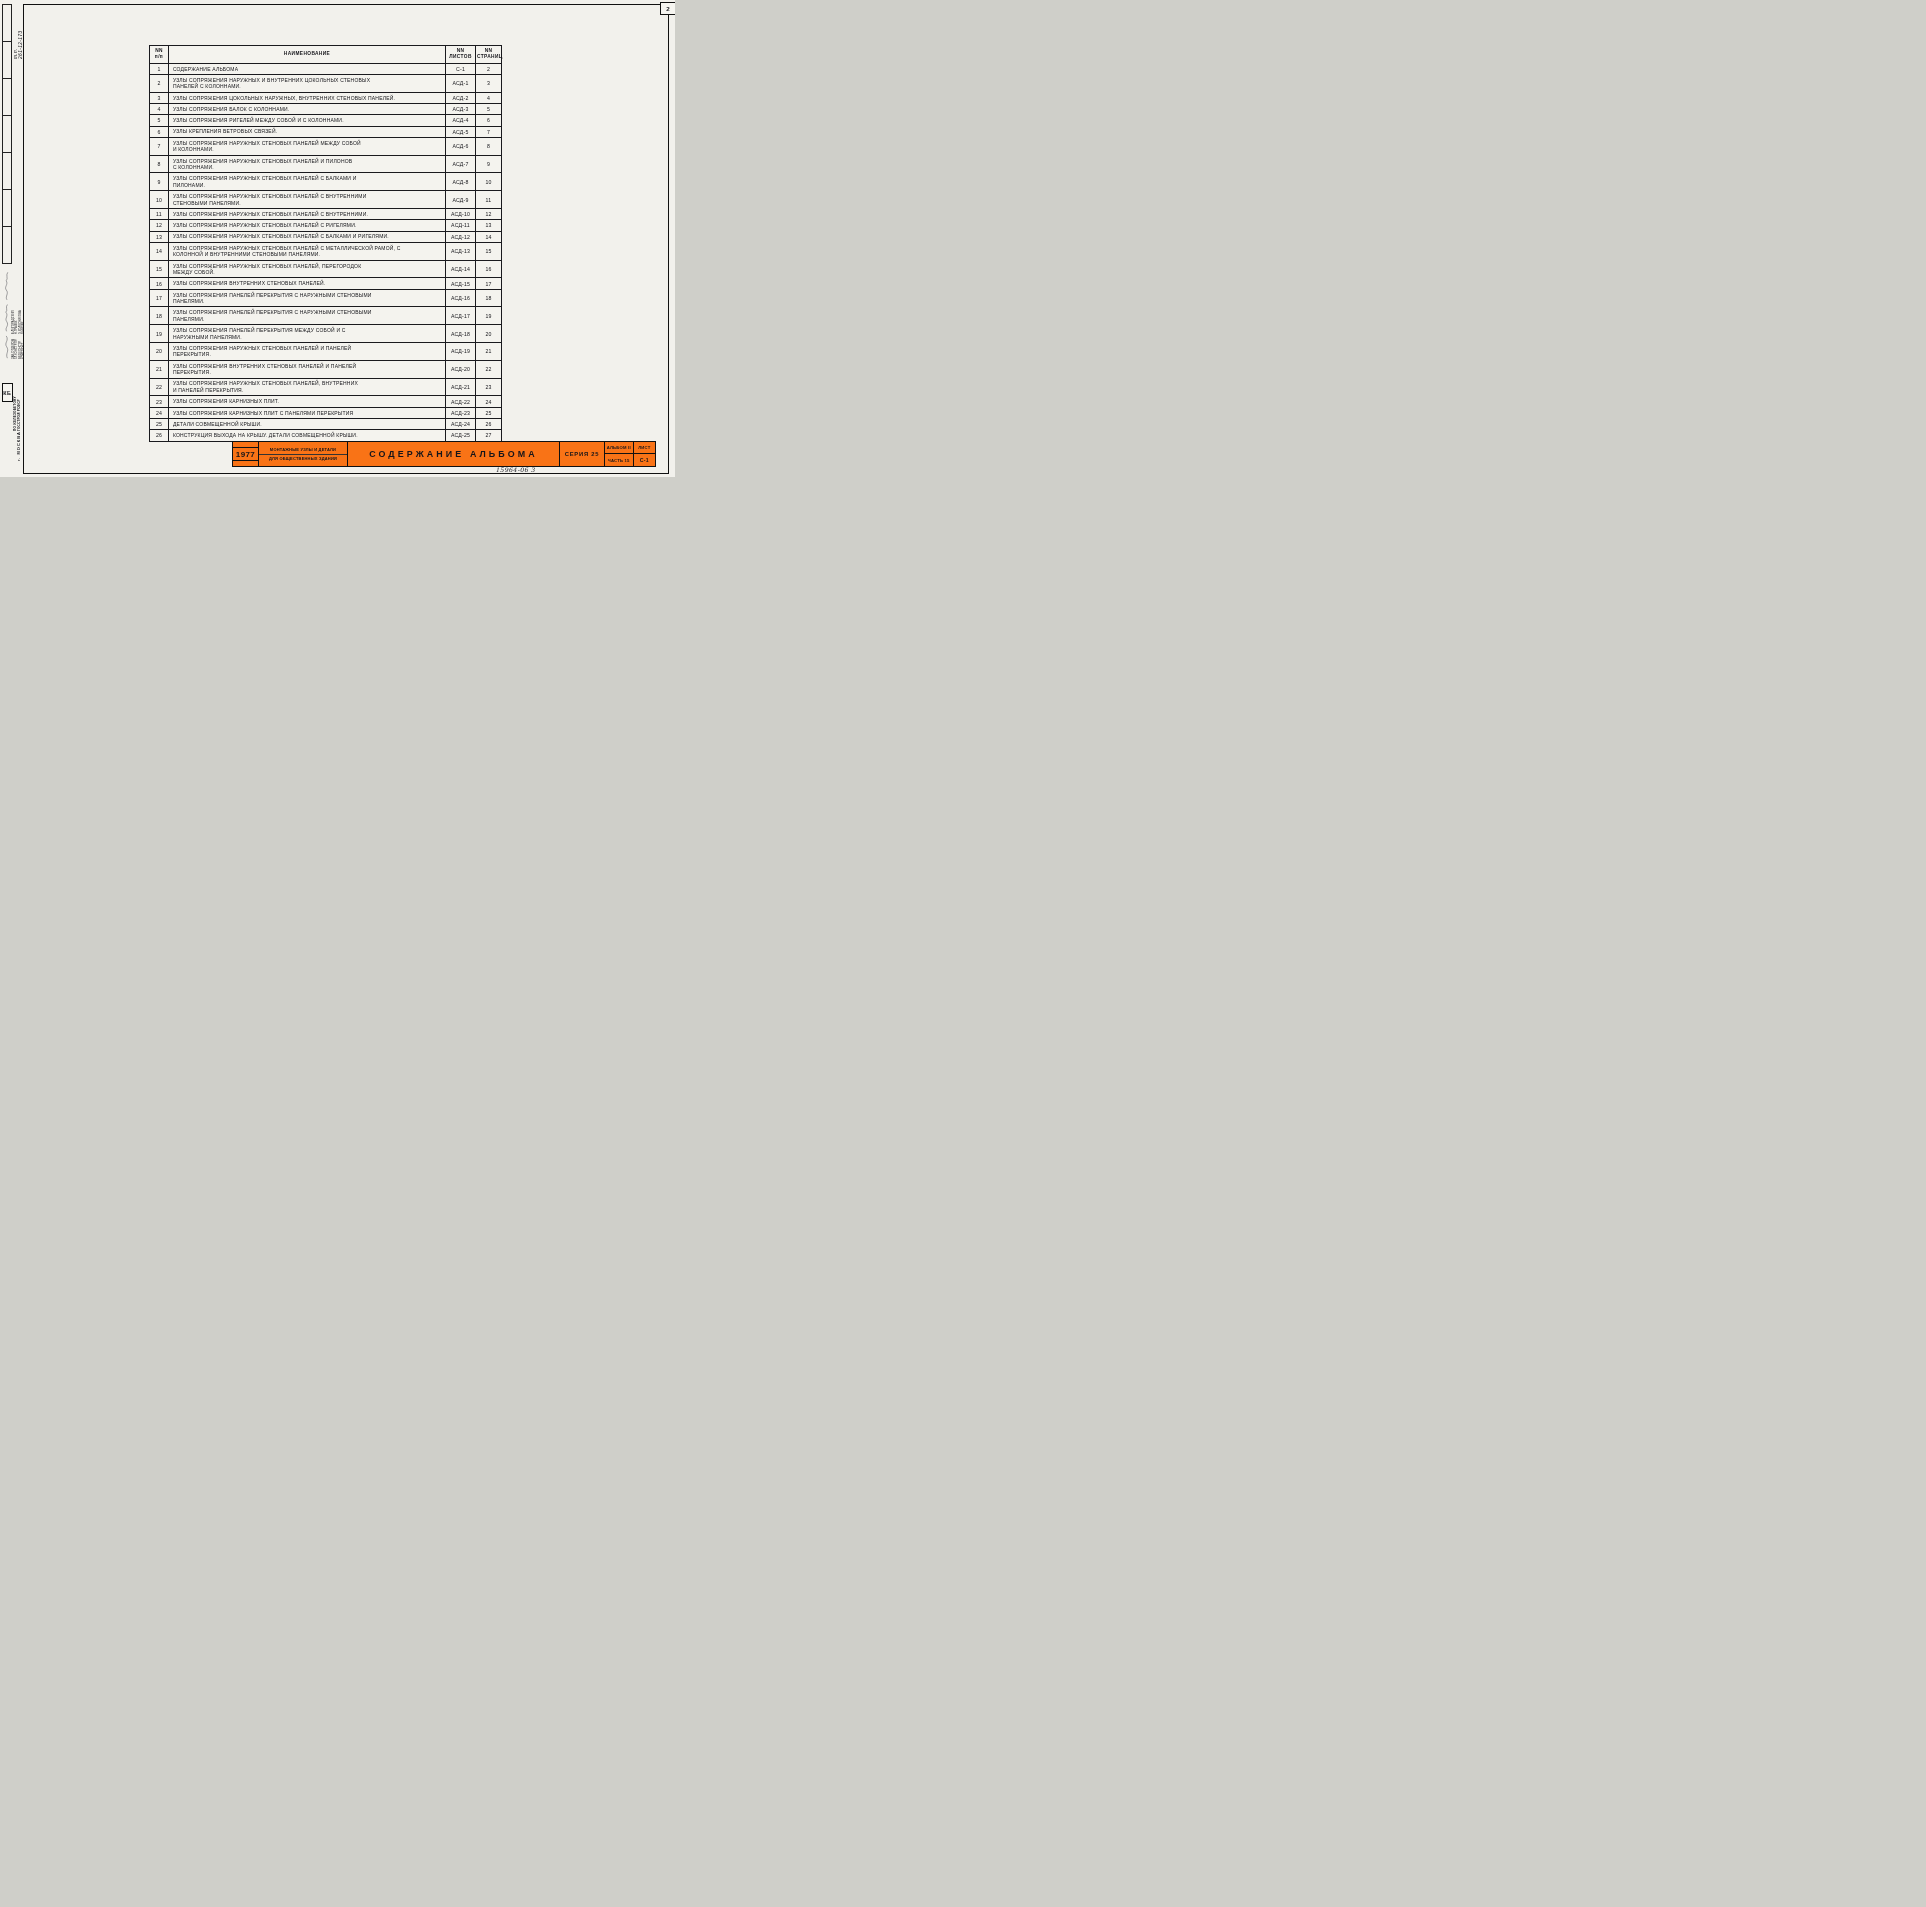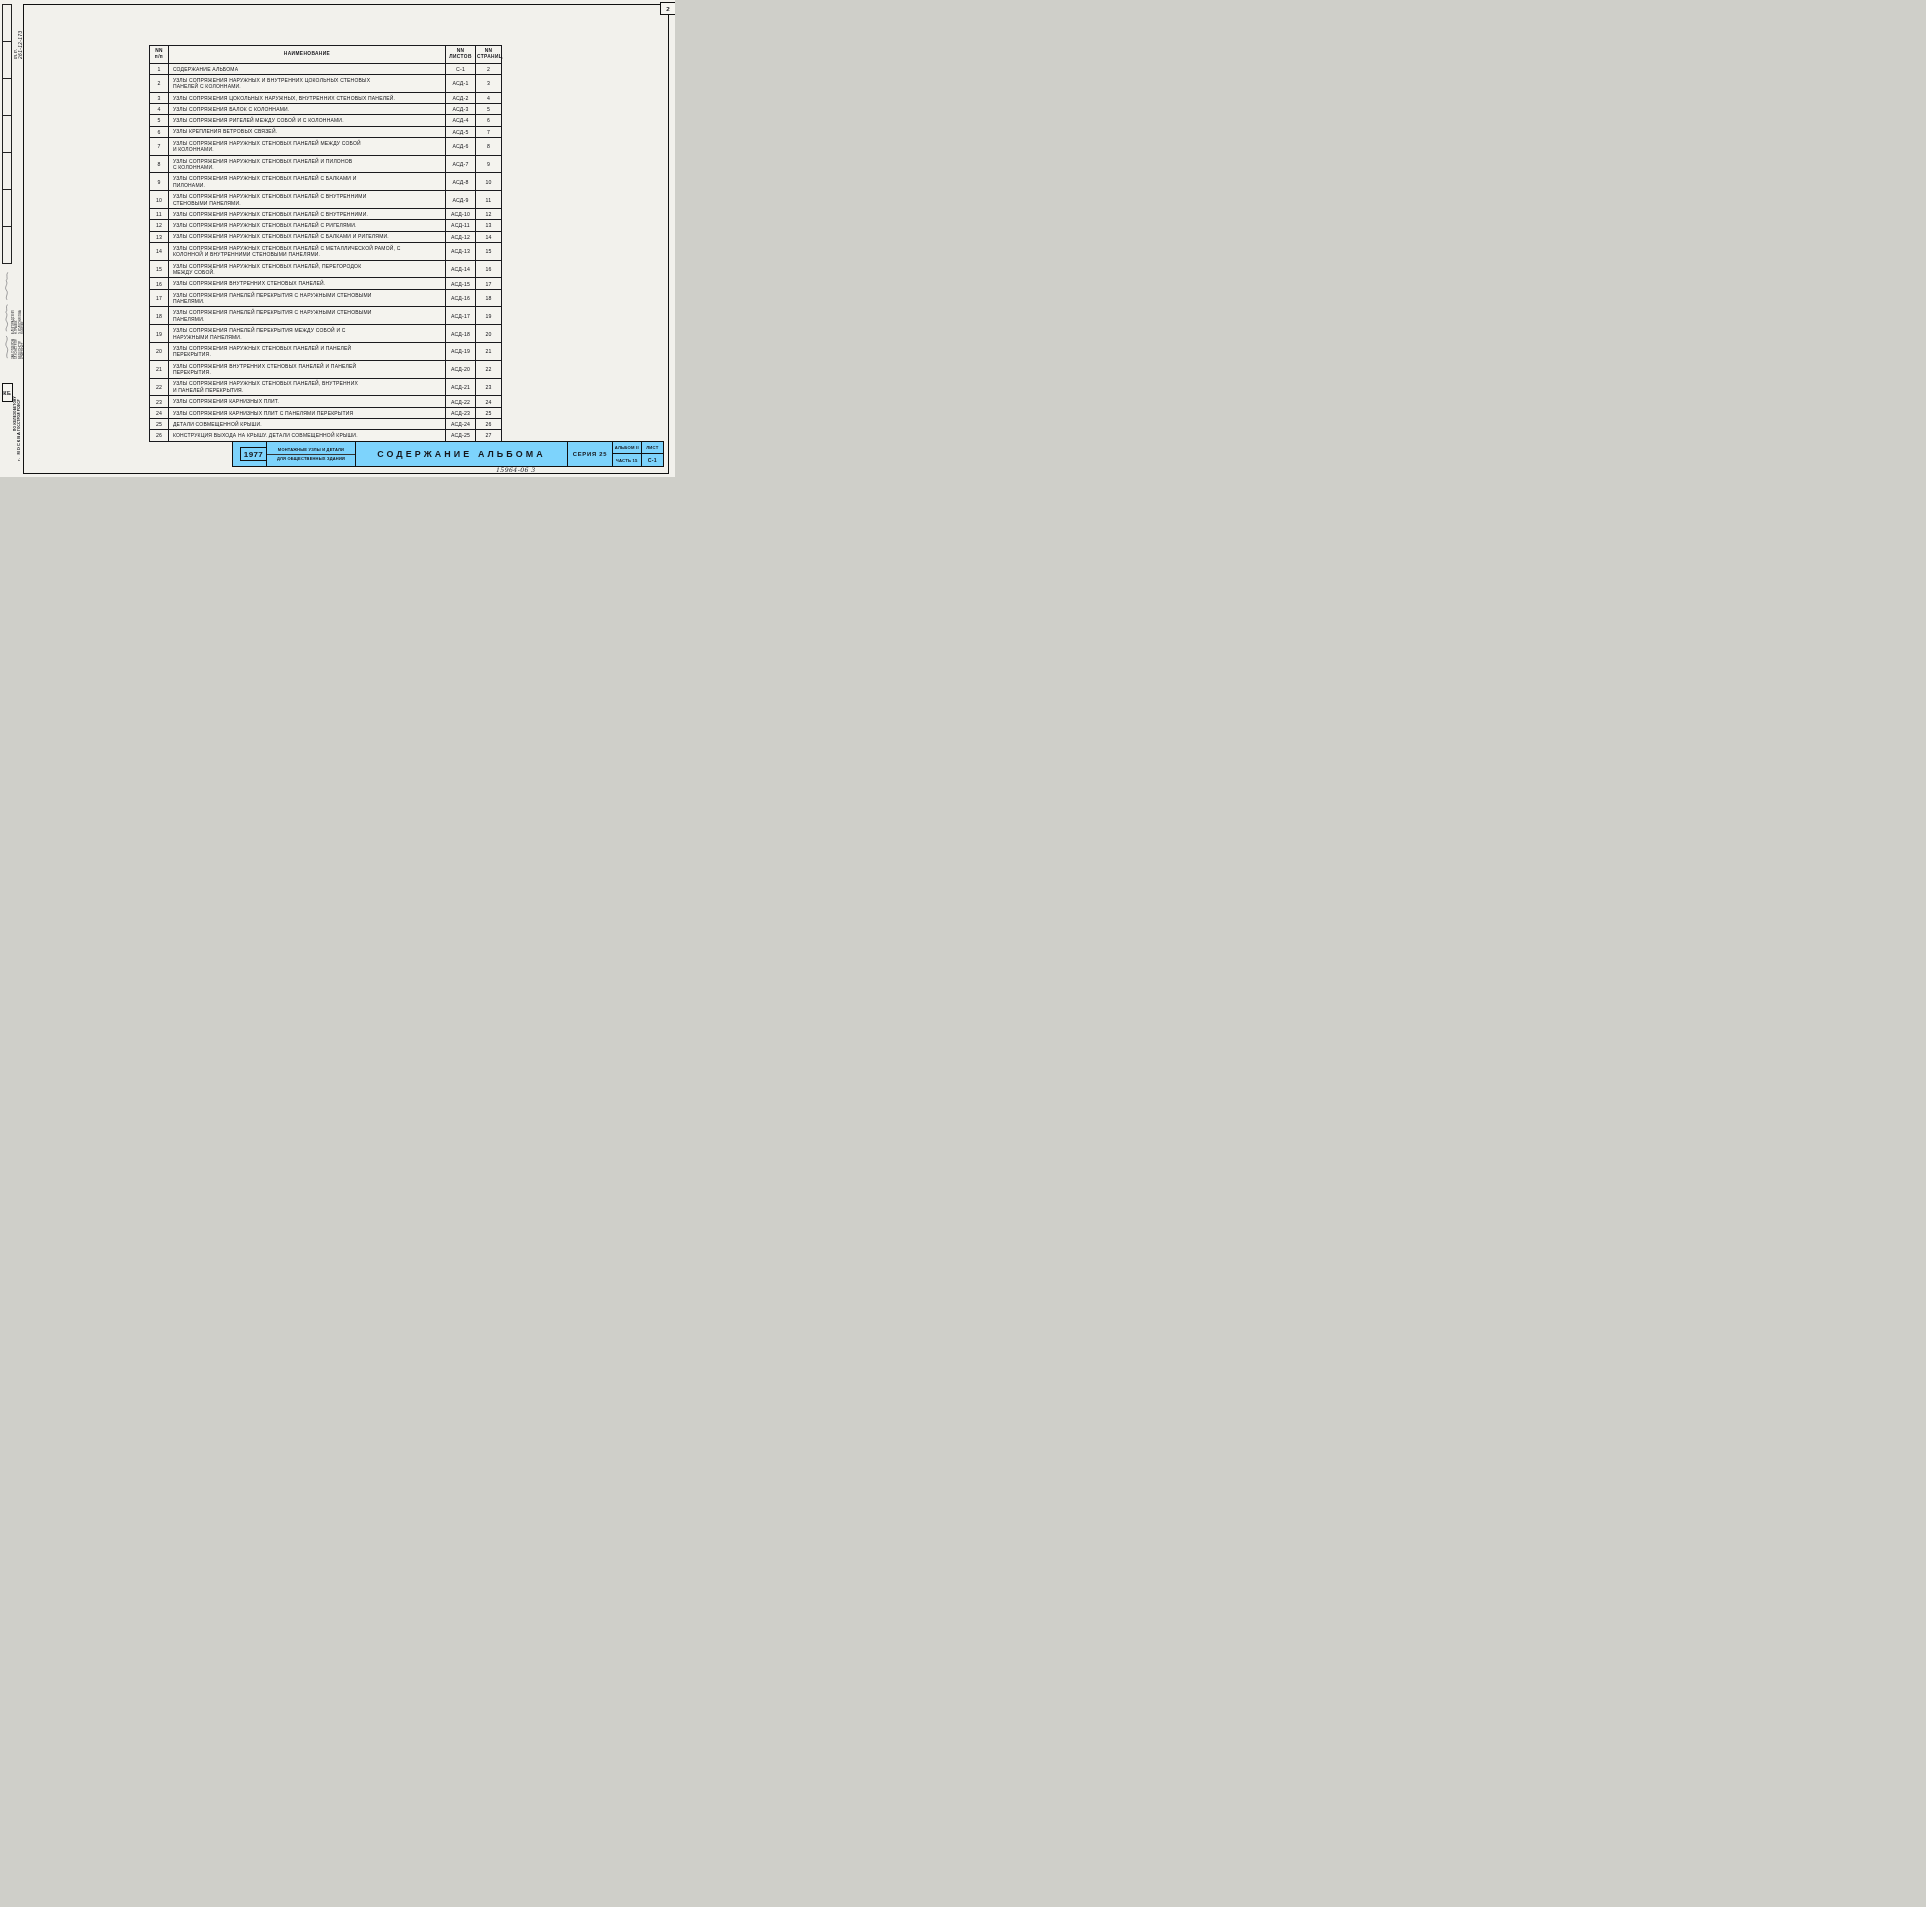--- a/index.html
+++ b/index.html
@@ -27,21 +27,21 @@
   table.toc{position:absolute;left:149px;top:45px;width:353px;border-collapse:collapse;table-layout:fixed;
             border:1.2px solid #15151a;background:#f4f3ee;}
   table.toc th,table.toc td{border:0.8px solid #1a1a1e;box-sizing:border-box;}
   table.toc th{font-size:4.8px;font-weight:600;letter-spacing:0.4px;white-space:pre-line;line-height:1.3;height:17.7px;text-align:center;}
   th.h-name{letter-spacing:2.7px;}
   td.c-num,td.c-sheet,td.c-page{text-align:center;font-size:5.2px;letter-spacing:0.2px;padding:1.9px 0.8px;}
   td.c-name{font-size:5px;letter-spacing:0.2px;line-height:6.5px;padding:1.9px 3.9px;white-space:pre-line;}
   col.w-num{width:19px;}col.w-name{width:277px;}col.w-sheet{width:30px;}col.w-page{width:26px;}
 
   
-  .tb{position:absolute;left:232px;top:441px;height:24px;display:flex;border:1.2px solid #111;background:#7dd3fc;box-sizing:content-box;padding-left:8px;}
+  .tb{position:absolute;left:232px;top:441px;height:24px;display:flex;border:1.2px solid #111;background:#f97316;box-sizing:content-box;}
   .tb .cell{border-right:1.2px solid #111;display:flex;flex-direction:column;align-items:center;justify-content:center;box-sizing:border-box;}
   .tb .cell:last-child{border-right:none;}
   .cell-year{width:26px;}
   .year-inner{border:0.8px solid #111;padding:1.2px 2.7px;font-size:8px;font-weight:bold;letter-spacing:0.4px;}
   .cell-subject{width:89px;}
   .subject-line{font-size:4px;font-weight:600;letter-spacing:0.2px;line-height:5.4px;width:100%;text-align:center;padding:1.2px 1.5px;box-sizing:border-box;}
   .subject-line.first{border-bottom:0.6px solid #333;}
   .cell-title{width:212px;font-size:8.9px;font-weight:600;letter-spacing:3.1px;}
   .cell-series{width:45px;font-size:5.8px;font-weight:600;letter-spacing:0.8px;}
   .cell-split{width:28.5px;padding:0;}

